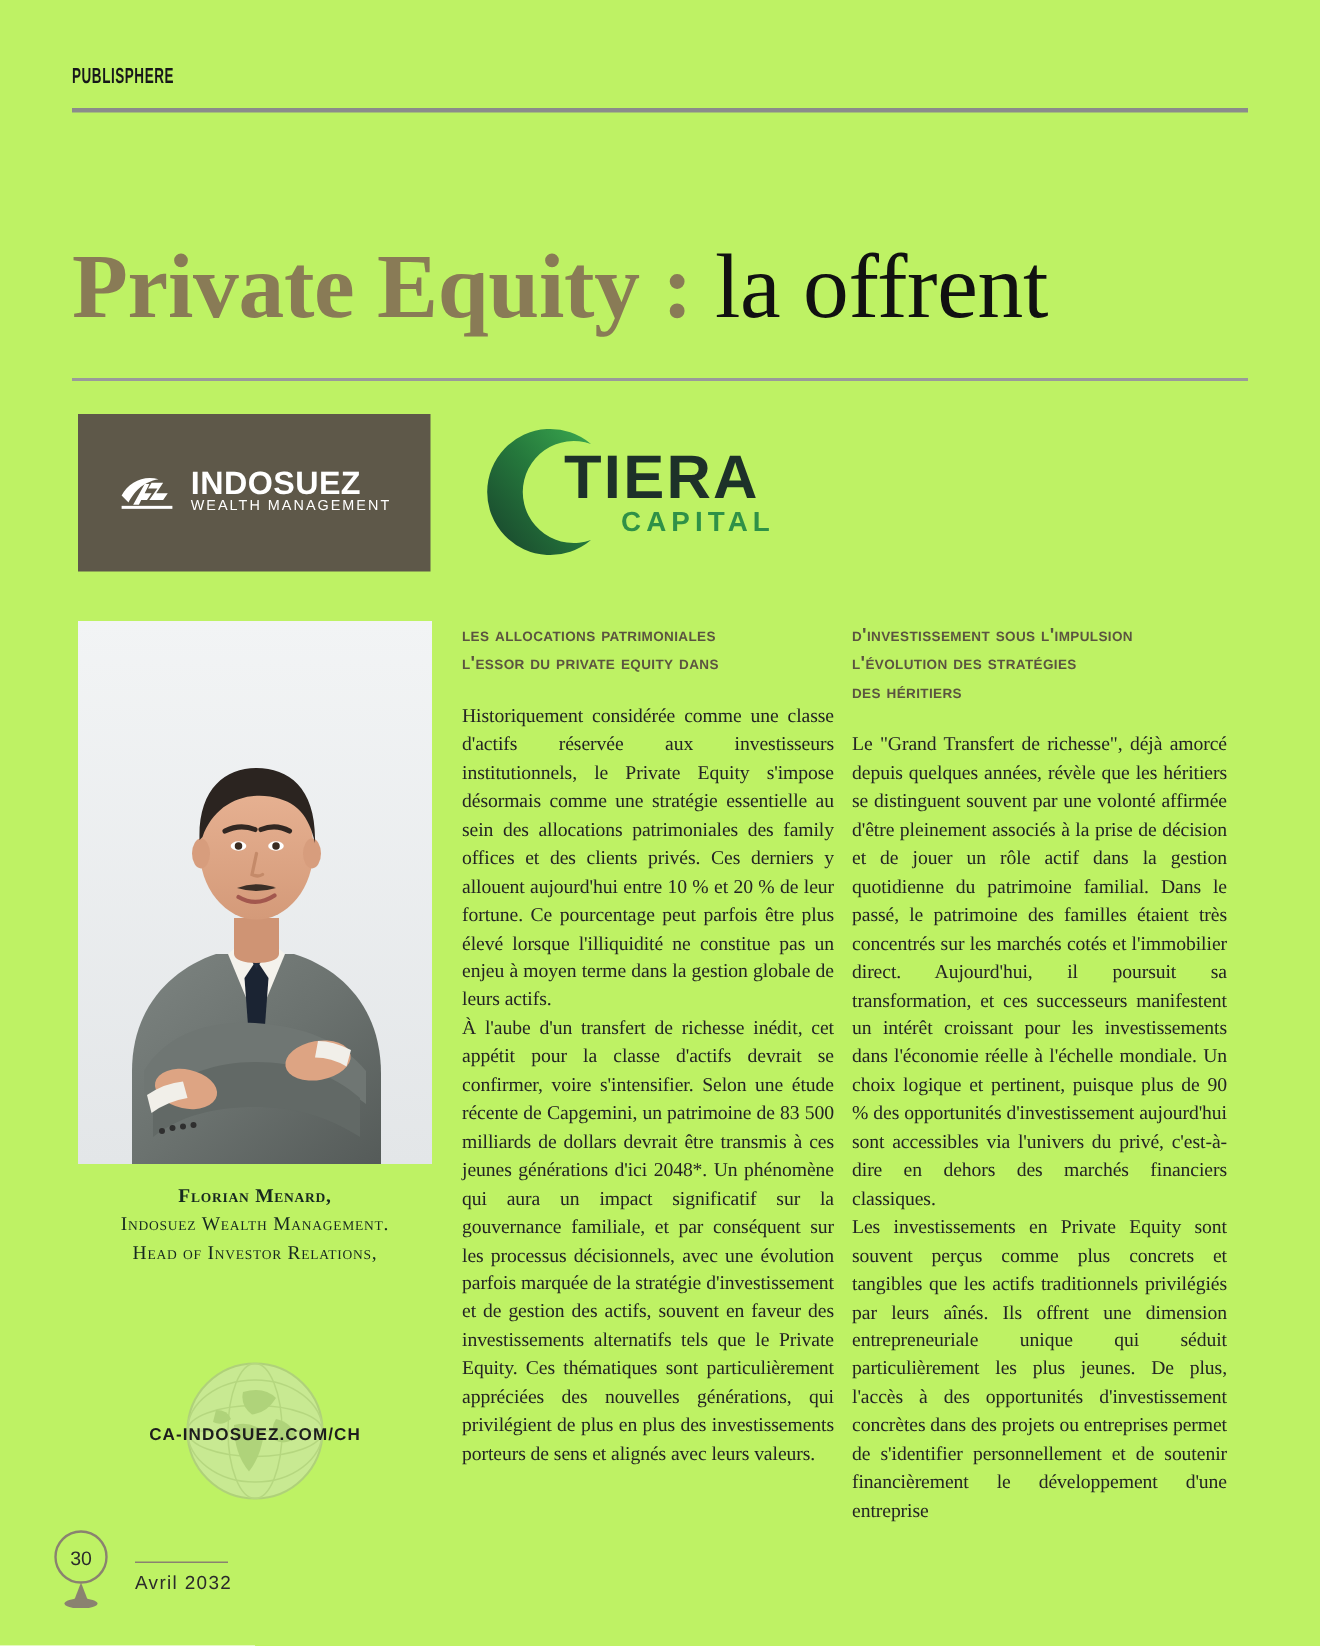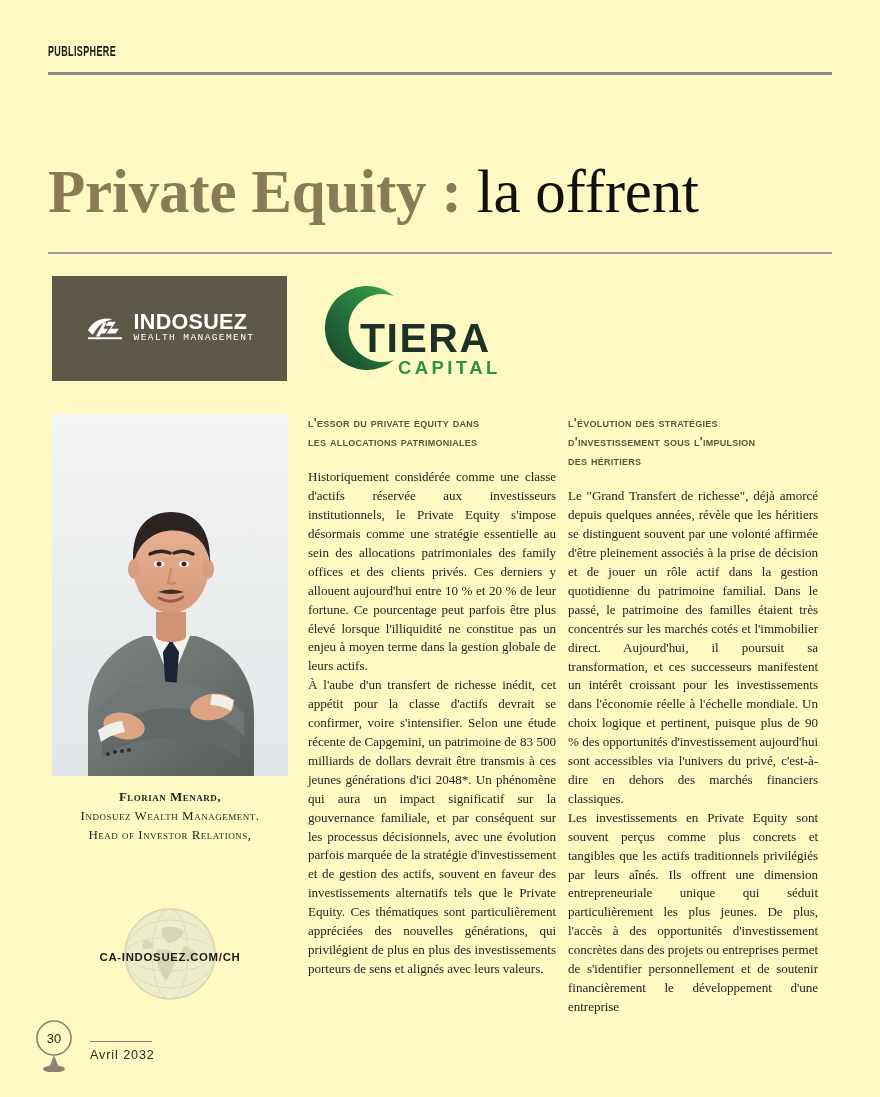--- a/index.html
+++ b/index.html
@@ -12,21 +12,21 @@
     height: 1097px;
     position: relative;
     font-family: "Liberation Serif", serif;
     color: #1a1a1a;
     overflow: hidden;
   }
 
   .page {
     position: absolute;
     inset: 0;
-    background: #fef9c3;
+    background: #bef264;
   }
 
   
   .kicker-wrap {
     position: absolute;
     left: 48px;
     top: 44px;
     width: 784px;
   }
   .kicker {
@@ -107,21 +107,21 @@
   .indo-text { display: flex; flex-direction: column; }
   .indo-name {
     font-family: "Liberation Sans", sans-serif;
     font-weight: 700;
     font-size: 21.5px;
     letter-spacing: 0.3px;
     color: #ffffff;
     line-height: 1;
   }
   .indo-sub {
-    font-family: Liberation Mono, monospace;
+    font-family: Liberation Sans, sans-serif;
     font-weight: 400;
     font-size: 9.6px;
     letter-spacing: 1.35px;
     color: #ffffff;
     line-height: 1;
     margin-top: 0;
   }
 
   .logo-tiera {
     position: absolute;
@@ -132,23 +132,22 @@
   }
   .tiera-arc {
     position: absolute;
     left: 0;
     top: 4px;
     width: 104px;
     height: 104px;
   }
   .tiera-words {
     position: absolute;
-    left: 50px;
+    left: 66px;
     top: 26px;
-    margin-top: 20px;
   }
   .tiera-main {
     font-family: "Liberation Sans", sans-serif;
     font-weight: 700;
     font-size: 41px;
     letter-spacing: 1.5px;
     color: #1d3129;
     line-height: 1;
   }
   .tiera-sub {
@@ -443,33 +442,33 @@
           <path d="M62 40 q10 2 14 12 q-8 6 -15 2 q-3 -8 1 -14 Z" fill="#9ba59b"></path>
           <path d="M22 34 q8 0 10 6 q-6 5 -12 2 Z" fill="#9ba59b"></path>
         </svg>
       </span>
       <span class="globe-url">CA-INDOSUEZ.COM/CH</span>
     </div>
   </div>
 
   <div class="col-mid">
     <div class="subhead">
+      <span class="sh-line">les allocations patrimoniales</span>
       <span class="sh-line">L'essor du Private Equity dans</span>
-      <span class="sh-line">les allocations patrimoniales</span>
     </div>
     <div class="body-txt">
       <p>Historiquement considérée comme une classe d'actifs réservée aux investisseurs institutionnels, le Private Equity s'impose désormais comme une stratégie essentielle au sein des allocations patrimoniales des family offices et des clients privés. Ces derniers y allouent aujourd'hui entre 10 % et 20 % de leur fortune. Ce pourcentage peut parfois être plus élevé lorsque l'illiquidité ne constitue pas un enjeu à moyen terme dans la gestion globale de leurs actifs.</p>
       <p>À l'aube d'un transfert de richesse inédit, cet appétit pour la classe d'actifs devrait se confirmer, voire s'intensifier. Selon une étude récente de Capgemini, un patrimoine de 83 500 milliards de dollars devrait être transmis à ces jeunes générations d'ici 2048*. Un phénomène qui aura un impact significatif sur la gouvernance familiale, et par conséquent sur les processus décisionnels, avec une évolution parfois marquée de la stratégie d'investissement et de gestion des actifs, souvent en faveur des investissements alternatifs tels que le Private Equity. Ces thématiques sont particulièrement appréciées des nouvelles générations, qui privilégient de plus en plus des investissements porteurs de sens et alignés avec leurs valeurs.</p>
     </div>
   </div>
 
   <div class="col-right">
     <div class="subhead">
+      <span class="sh-line">d'investissement sous l'impulsion</span>
       <span class="sh-line">L'évolution des stratégies</span>
-      <span class="sh-line">d'investissement sous l'impulsion</span>
       <span class="sh-line">des héritiers</span>
     </div>
     <div class="body-txt">
       <p>Le "Grand Transfert de richesse", déjà amorcé depuis quelques années, révèle que les héritiers se distinguent souvent par une volonté affirmée d'être pleinement associés à la prise de décision et de jouer un rôle actif dans la gestion quotidienne du patrimoine familial. Dans le passé, le patrimoine des familles étaient très concentrés sur les marchés cotés et l'immobilier direct. Aujourd'hui, il poursuit sa transformation, et ces successeurs manifestent un intérêt croissant pour les investissements dans l'économie réelle à l'échelle mondiale. Un choix logique et pertinent, puisque plus de 90 % des opportunités d'investissement aujourd'hui sont accessibles via l'univers du privé, c'est-à-dire en dehors des marchés financiers classiques.</p>
       <p>Les investissements en Private Equity sont souvent perçus comme plus concrets et tangibles que les actifs traditionnels privilégiés par leurs aînés. Ils offrent une dimension entrepreneuriale unique qui séduit particulièrement les plus jeunes. De plus, l'accès à des opportunités d'investissement concrètes dans des projets ou entreprises permet de s'identifier personnellement et de soutenir financièrement le développement d'une entreprise</p>
     </div>
   </div>
 
   <div class="footer">
     <span class="pin">

